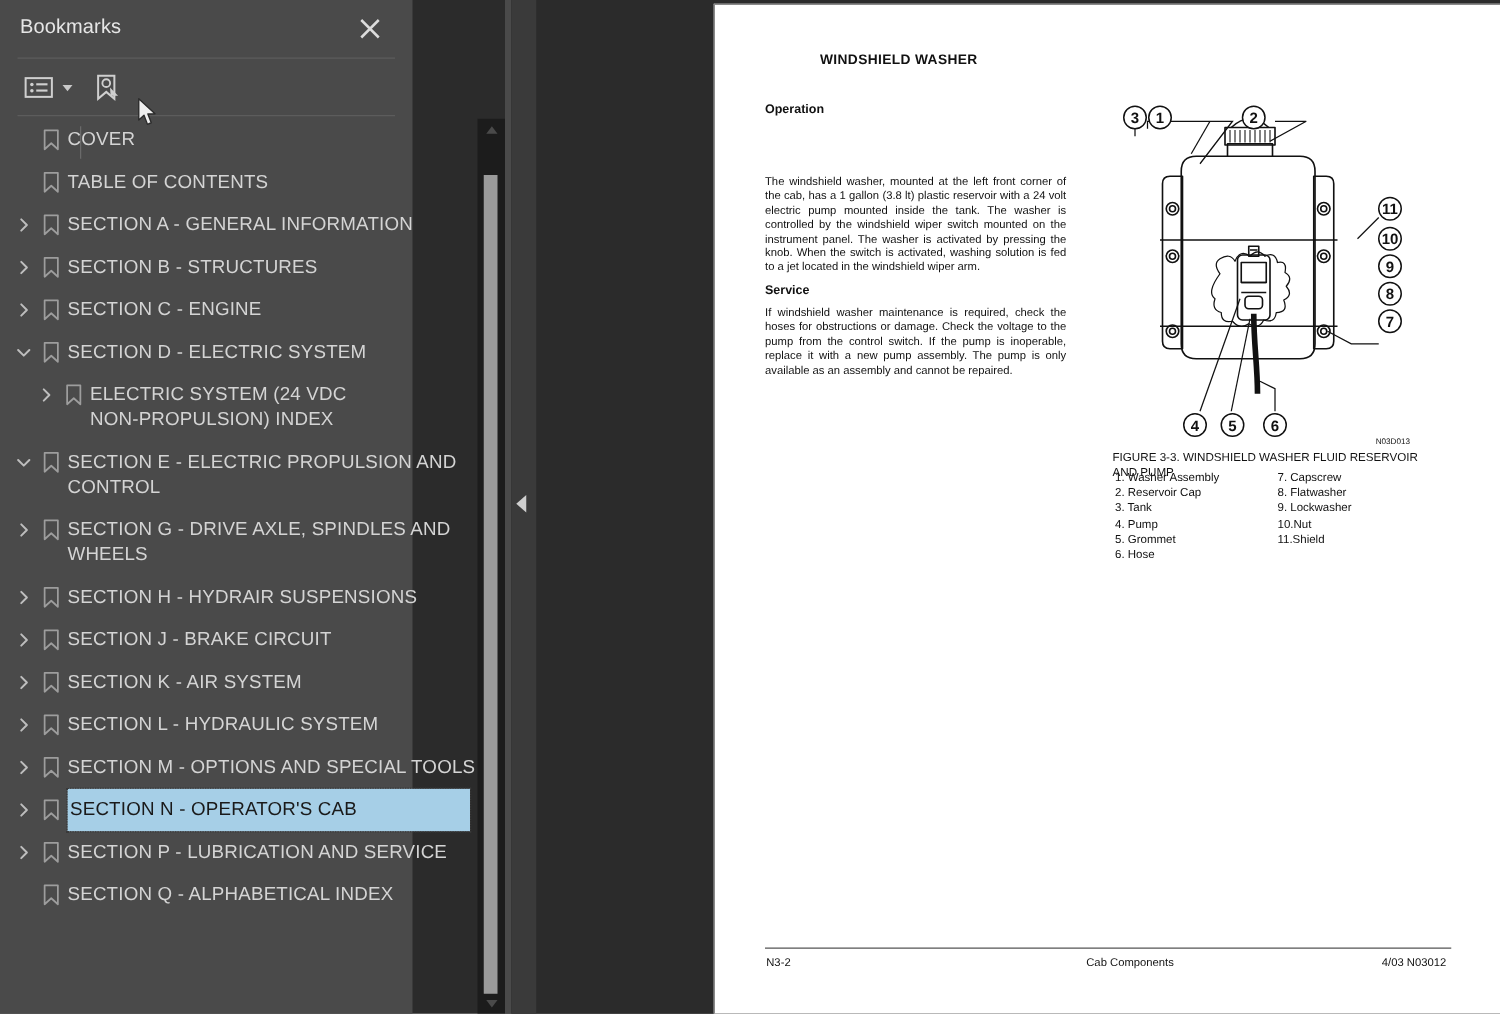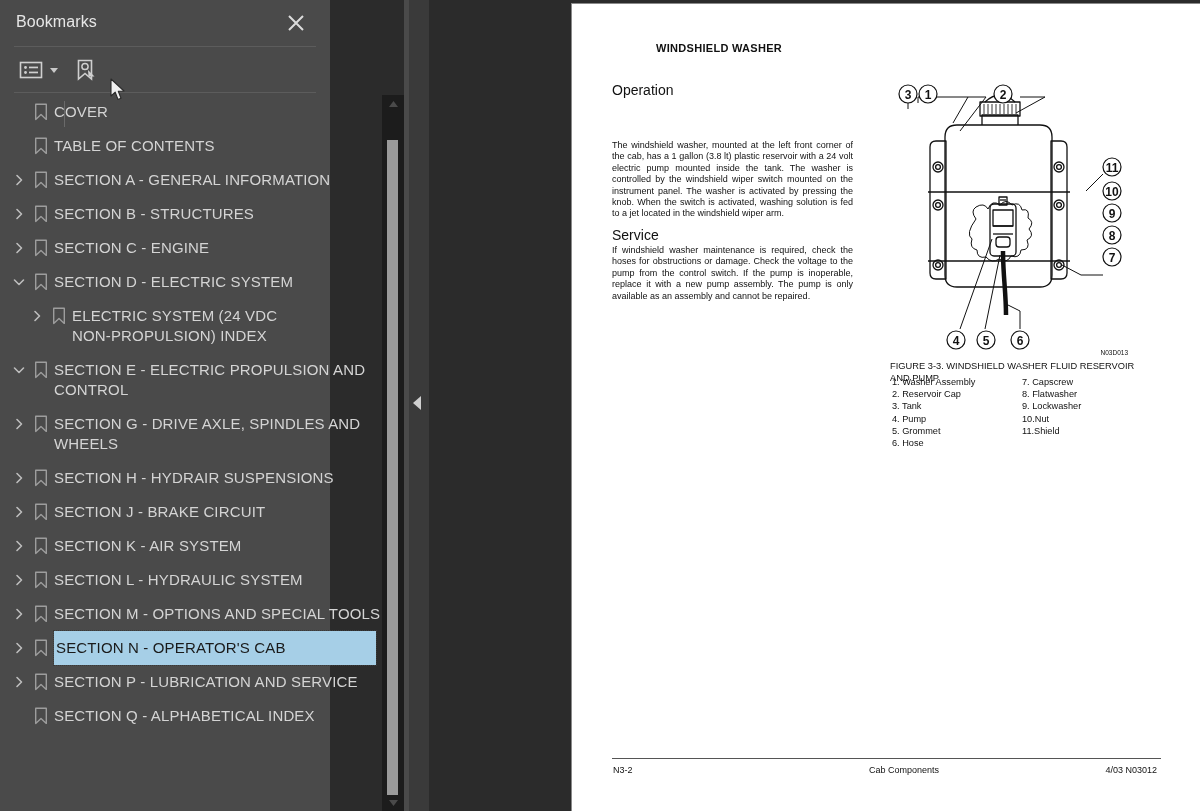--- a/index.html
+++ b/index.html
@@ -132,21 +132,21 @@
     box-sizing:border-box;
     overflow:hidden;
   }
   #page-inner{position:relative;width:100%;height:100%;}
 
   .doc-h1{
     position:absolute;left:40px;top:38px;
     font-size:11px;font-weight:bold;color:#111;letter-spacing:.3px;margin-left:44px;
   }
   .doc-h2{
-    font-size:14px;font-weight:normal;color:#111;
+    font-size:10px;font-weight:bold;color:#111;
   }
   #op-head{position:absolute;left:40px;top:78px;}
   #svc-head{position:absolute;left:40px;top:223px;}
   .doc-para{
     position:absolute;left:40px;width:241px;
     font-size:9px;line-height:11.4px;color:#111;
     text-align:justify;
   }
   #op-body{top:96px;margin-top:40px;}
   #svc-body{top:241px;}

